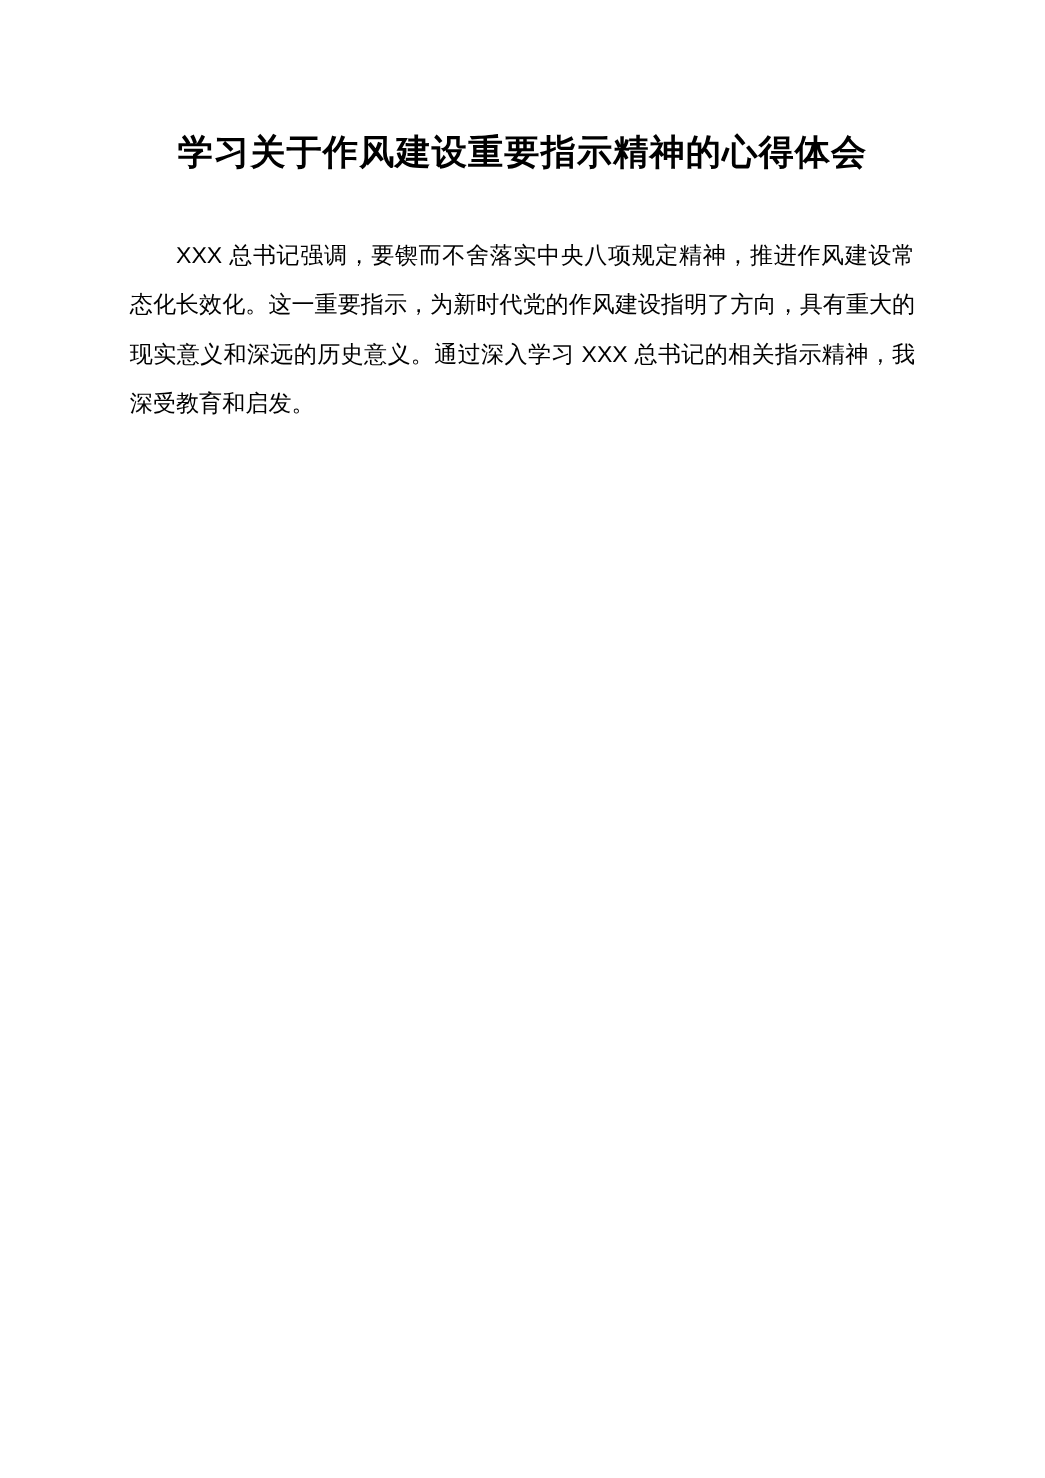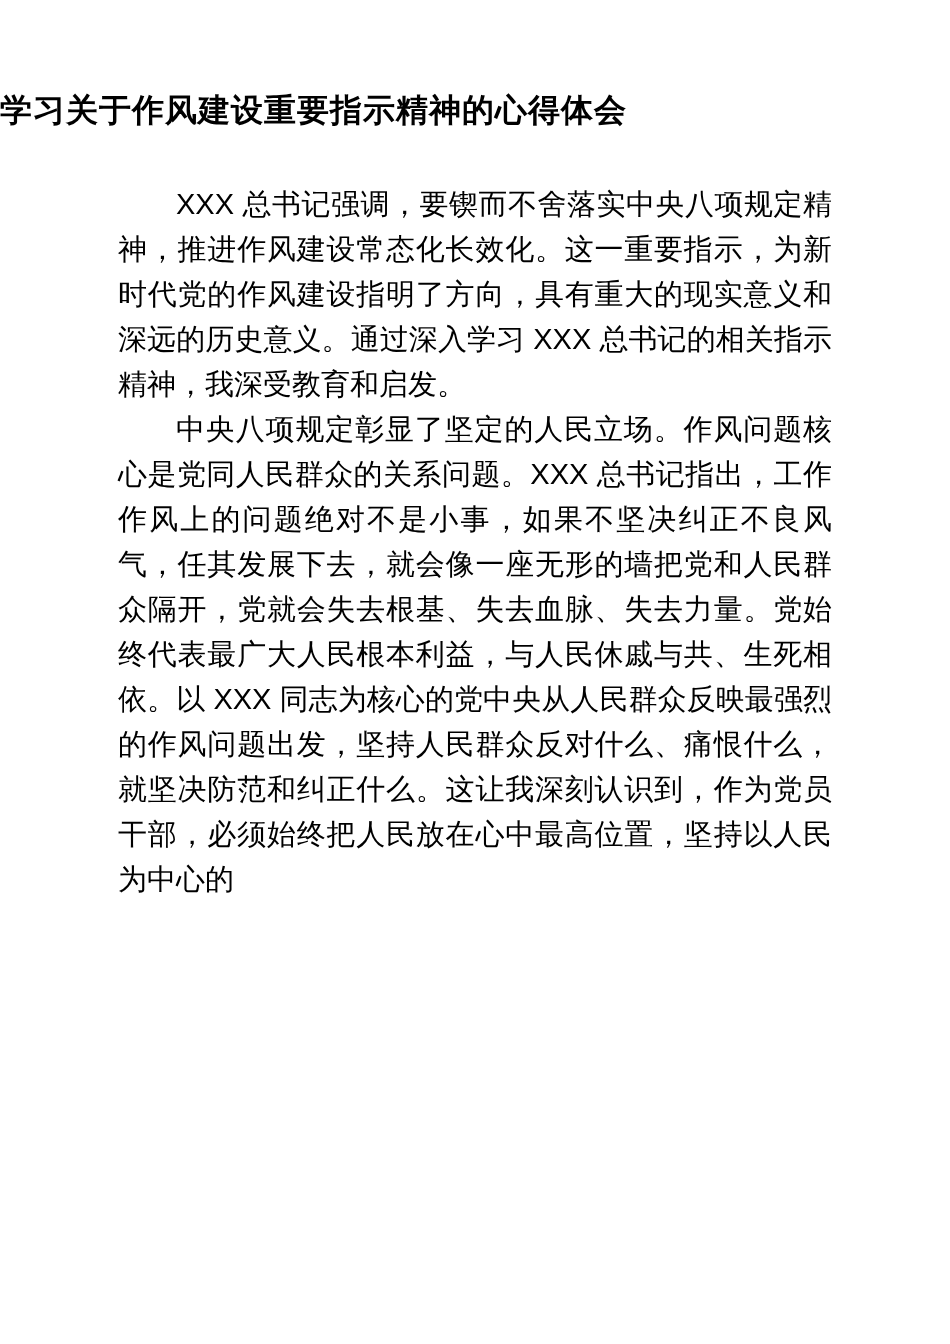--- a/index.html
+++ b/index.html
@@ -13,44 +13,44 @@
     width: 950px;
     height: 1344px;
     margin: 0 auto;
     background: #ffffff;
     color: #000000;
     font-family: "Liberation Sans", "DejaVu Sans", sans-serif;
     overflow: hidden;
   }
   .doc-title {
     margin: 0;
-    padding-top: 88px;
+    padding-top: 116px;
+    text-align: center;
     font-size: 32px;
     line-height: 44px;
     font-weight: 700;
     letter-spacing: 1px;
     color: #000000;
   }
   .doc-body {
     width: 714px;
     margin: 50px auto 0 auto;
-    font-size: 29px;
+    font-size: 21px;
     line-height: 45px;
     text-align: justify;
     text-justify: inter-ideograph;
     color: #000000;
   }
   .doc-body p {
     margin: 0;
     padding: 0;
     text-indent: 2em;
   }
 </style>
 </head>
 <body>
 
 <div class="page">
   <h1 class="doc-title">学习关于作风建设重要指示精神的心得体会</h1>
   <div class="doc-body">
     <p>XXX 总书记强调，要锲而不舍落实中央八项规定精神，推进作风建设常态化长效化。这一重要指示，为新时代党的作风建设指明了方向，具有重大的现实意义和深远的历史意义。通过深入学习 XXX 总书记的相关指示精神，我深受教育和启发。</p>
-    <p>中央八项规定彰显了坚定的人民立场。作风问题核心是党同人民群众的关系问题。XXX 总书记指出，工作作风上的问题绝对不是小事，如果不坚决纠正不良风气，任其发展下去，就会像一座无形的墙把党和人民群众隔开，党就会失去根基、失去血脉、失去力量。党始终代表最广大人民根本利益，与人民休戚与共、生死相依。以 XXX 同志为核心的党中央从人民群众反映最强烈的作风问题出发，坚持人民群众反对什么、痛恨什么，就坚决防范和纠正什么。这让我深刻认识到，作为党员干部，必须始终把人民放在心中最高位置，坚持以人民为中心的</p>
   </div>
 </div>
 
 </body></html>

